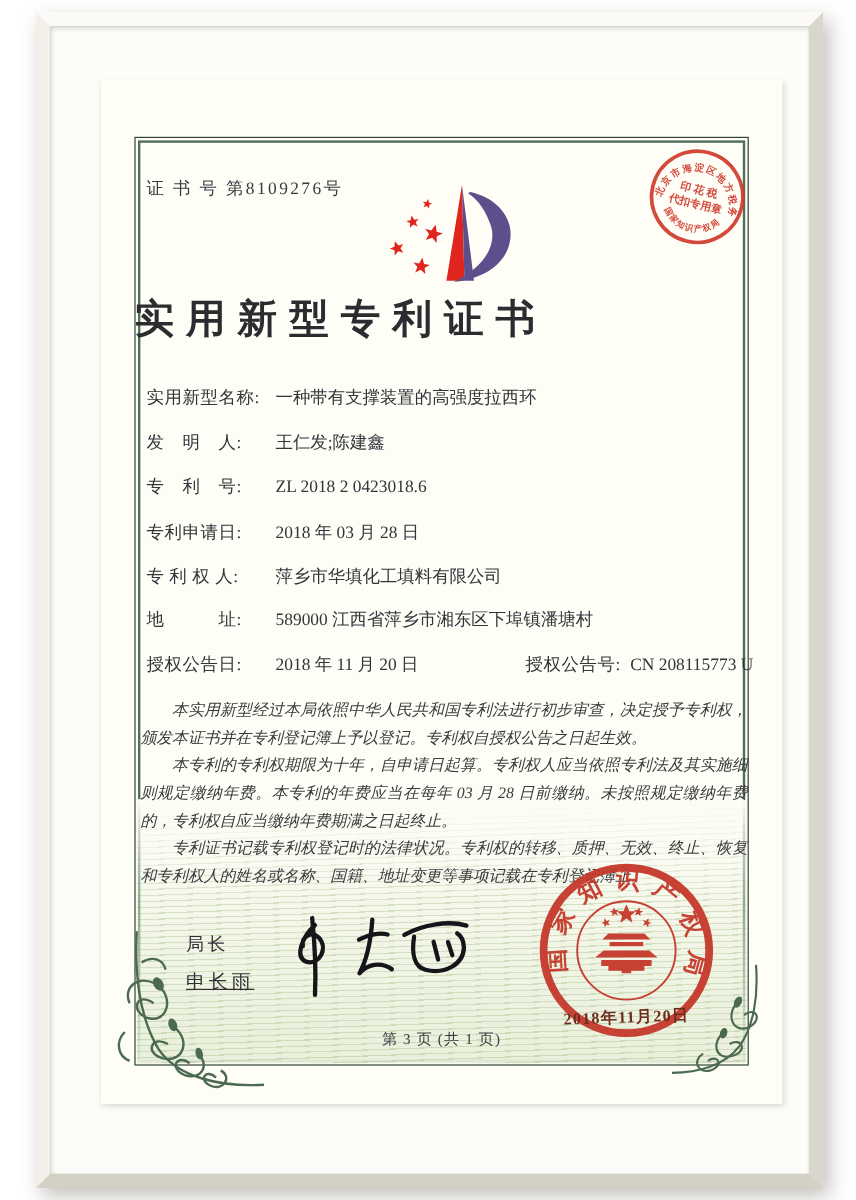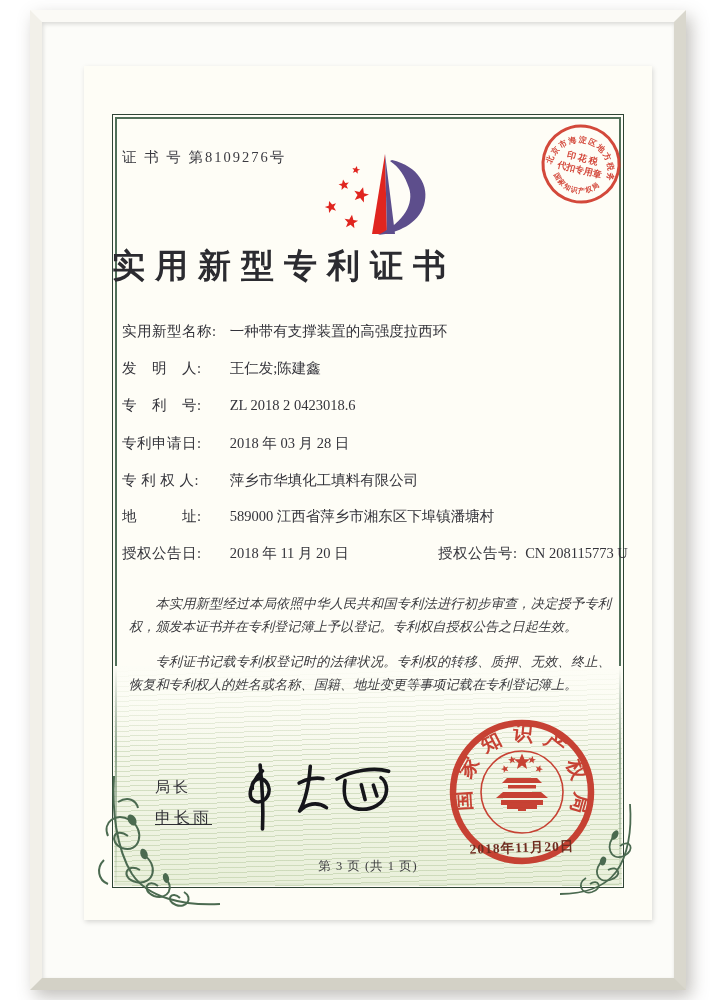--- a/index.html
+++ b/index.html
@@ -47,21 +47,21 @@
   }
   .field-row{position:absolute;left:38px;font-size:14.5px;white-space:nowrap;color:#33333a;}
   .field-row .lbl{display:inline-block;min-width:100px;letter-spacing:.5px;}
   .field-row .val{margin-left:4px;}
   .grant-no{position:absolute;left:316px;top:0;}
   .paragraphs{
     position:absolute;left:33px;top:514px;width:506px;
     font-size:13.2px;line-height:23px;color:#3a3a3e;font-style:italic;
     text-align:justify;
   }
-  .paragraphs p{margin:12px;text-indent:2em;}
+  .paragraphs p{margin:0;text-indent:2em;}
   .signoff-title{position:absolute;left:71px;top:712px;font-size:15px;letter-spacing:3px;color:#2f2f34;}
   .signoff-name{position:absolute;left:71px;top:742px;font-size:16px;letter-spacing:3px;color:#2f2f34;text-decoration:underline;}
   .signature{position:absolute;left:150px;top:688px;}
   .big-seal{position:absolute;left:363px;top:651px;opacity:.95;}
   .seal-date{
     position:absolute;left:356px;top:773px;width:164px;text-align:center;
     font-size:13.5px;font-weight:bold;color:#6f2d20;letter-spacing:1px;
     transform:rotate(-2deg);z-index:5;white-space:nowrap;
   }
   .footer{
@@ -150,20 +150,21 @@
     <span class="lbl">授权公告日:</span>
     <span class="val">2018 年 11 月 20 日</span>
     <span class="grant-no">
       <span class="lbl" style="min-width:0">授权公告号:</span>
       <span class="val">CN 208115773 U</span>
     </span>
   </div>
 
   <div class="paragraphs">
     <p>本实用新型经过本局依照中华人民共和国专利法进行初步审查，决定授予专利权，颁发本证书并在专利登记簿上予以登记。专利权自授权公告之日起生效。</p>
+    <p>本专利的专利权期限为十年，自申请日起算。专利权人应当依照专利法及其实施细则规定缴纳年费。本专利的年费应当在每年 03 月 28 日前缴纳。未按照规定缴纳年费的，专利权自应当缴纳年费期满之日起终止。</p>
     <p>专利证书记载专利权登记时的法律状况。专利权的转移、质押、无效、终止、恢复和专利权人的姓名或名称、国籍、地址变更等事项记载在专利登记簿上。</p>
   </div>
 
   <div class="signoff-title">局长</div>
   <div class="signoff-name">申长雨</div>
 
   <svg class="signature" width="170" height="90" viewBox="0 0 170 90">
     <g stroke="#15151a" stroke-width="3.6" fill="none" stroke-linecap="round" stroke-linejoin="round" transform="rotate(-3 85 45)">
       <path d="M30 14 C18 24 12 40 21 44 C32 48 40 34 33 25 C27 18 18 23 19 31"></path>
       <path d="M28 8 C29 28 29 52 27 72"></path>

